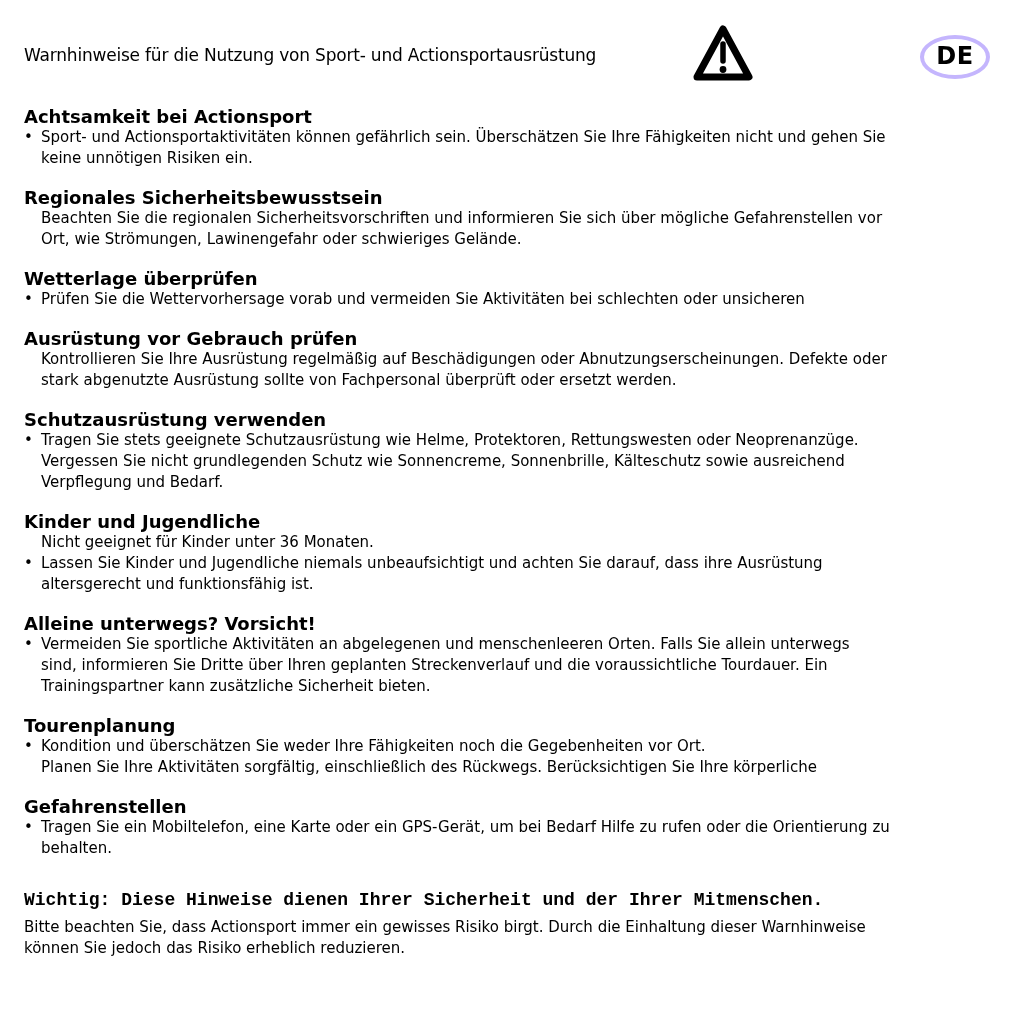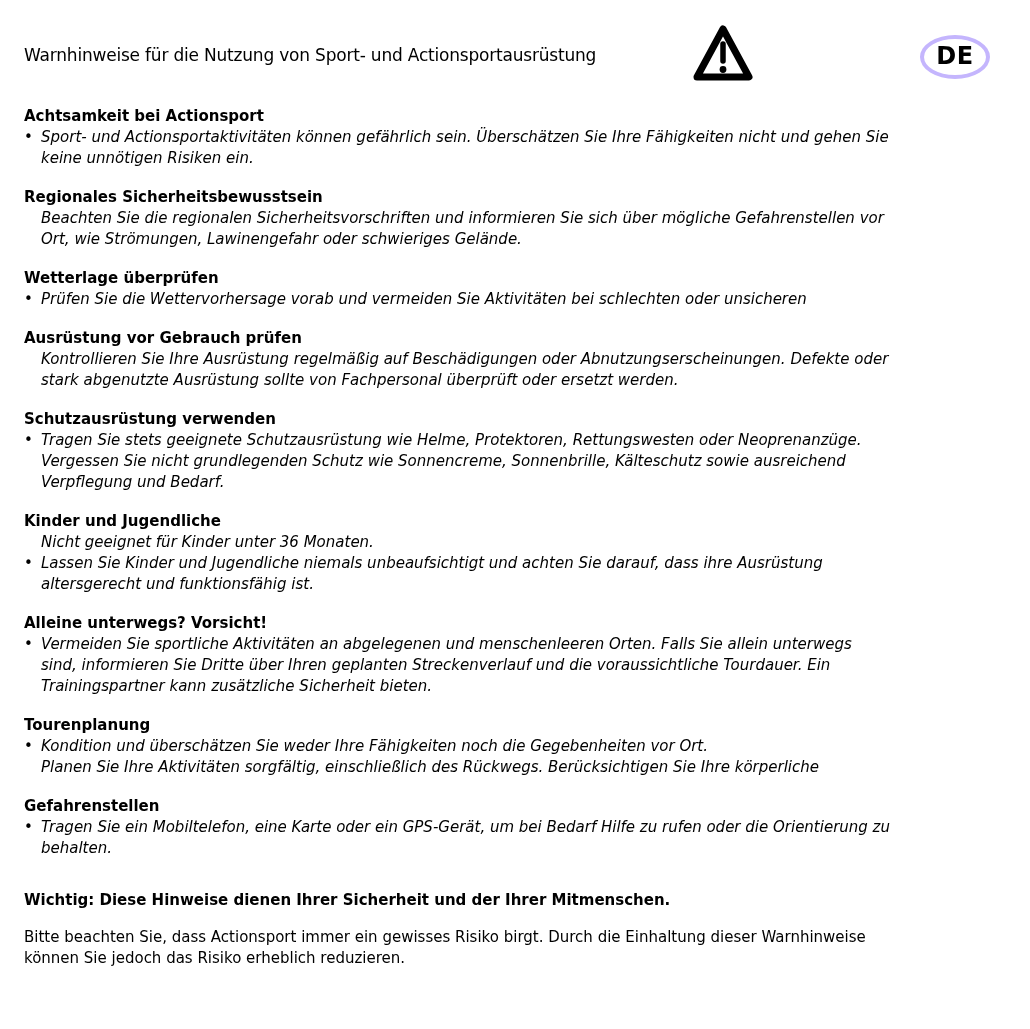--- a/index.html
+++ b/index.html
@@ -59,47 +59,47 @@
     transform: translateY(-1px);
   }
   .content, .footer {
     padding: 0 24px;
   }
   .section {
     margin: 0 0 18px 0;
   }
   .heading {
     margin: 0;
-    font-size: 15px;
+    font-size: 18px;
     line-height: 21px;
     font-weight: bold;
     white-space: nowrap;
   }
   .item {
     display: flex;
     align-items: flex-start;
   }
   .bullet {
     flex: 0 0 17px;
     width: 17px;
     white-space: nowrap;
   }
   .lines {
     flex: 1 1 auto;
     min-width: 0;
-    font-style: italic;
   }
   .line {
     white-space: nowrap;
   }
   .footer {
     margin-top: 31px;
   }
   .footer .heading {
-    margin-bottom: 16px;
+    margin-bottom: 6px;
+    font-family: Liberation Mono, monospace;
   }
 </style>
 </head>
 <body>
 
 <header class="header">
   <h1 class="title">Warnhinweise für die Nutzung von Sport- und Actionsportausrüstung</h1>
 
   <svg class="warning-triangle" viewBox="0 0 62 62" aria-hidden="true">
     <path d="M31 6 L57 54 L5 54 Z" fill="none" stroke="#000000" stroke-width="7" stroke-linejoin="round"></path>

